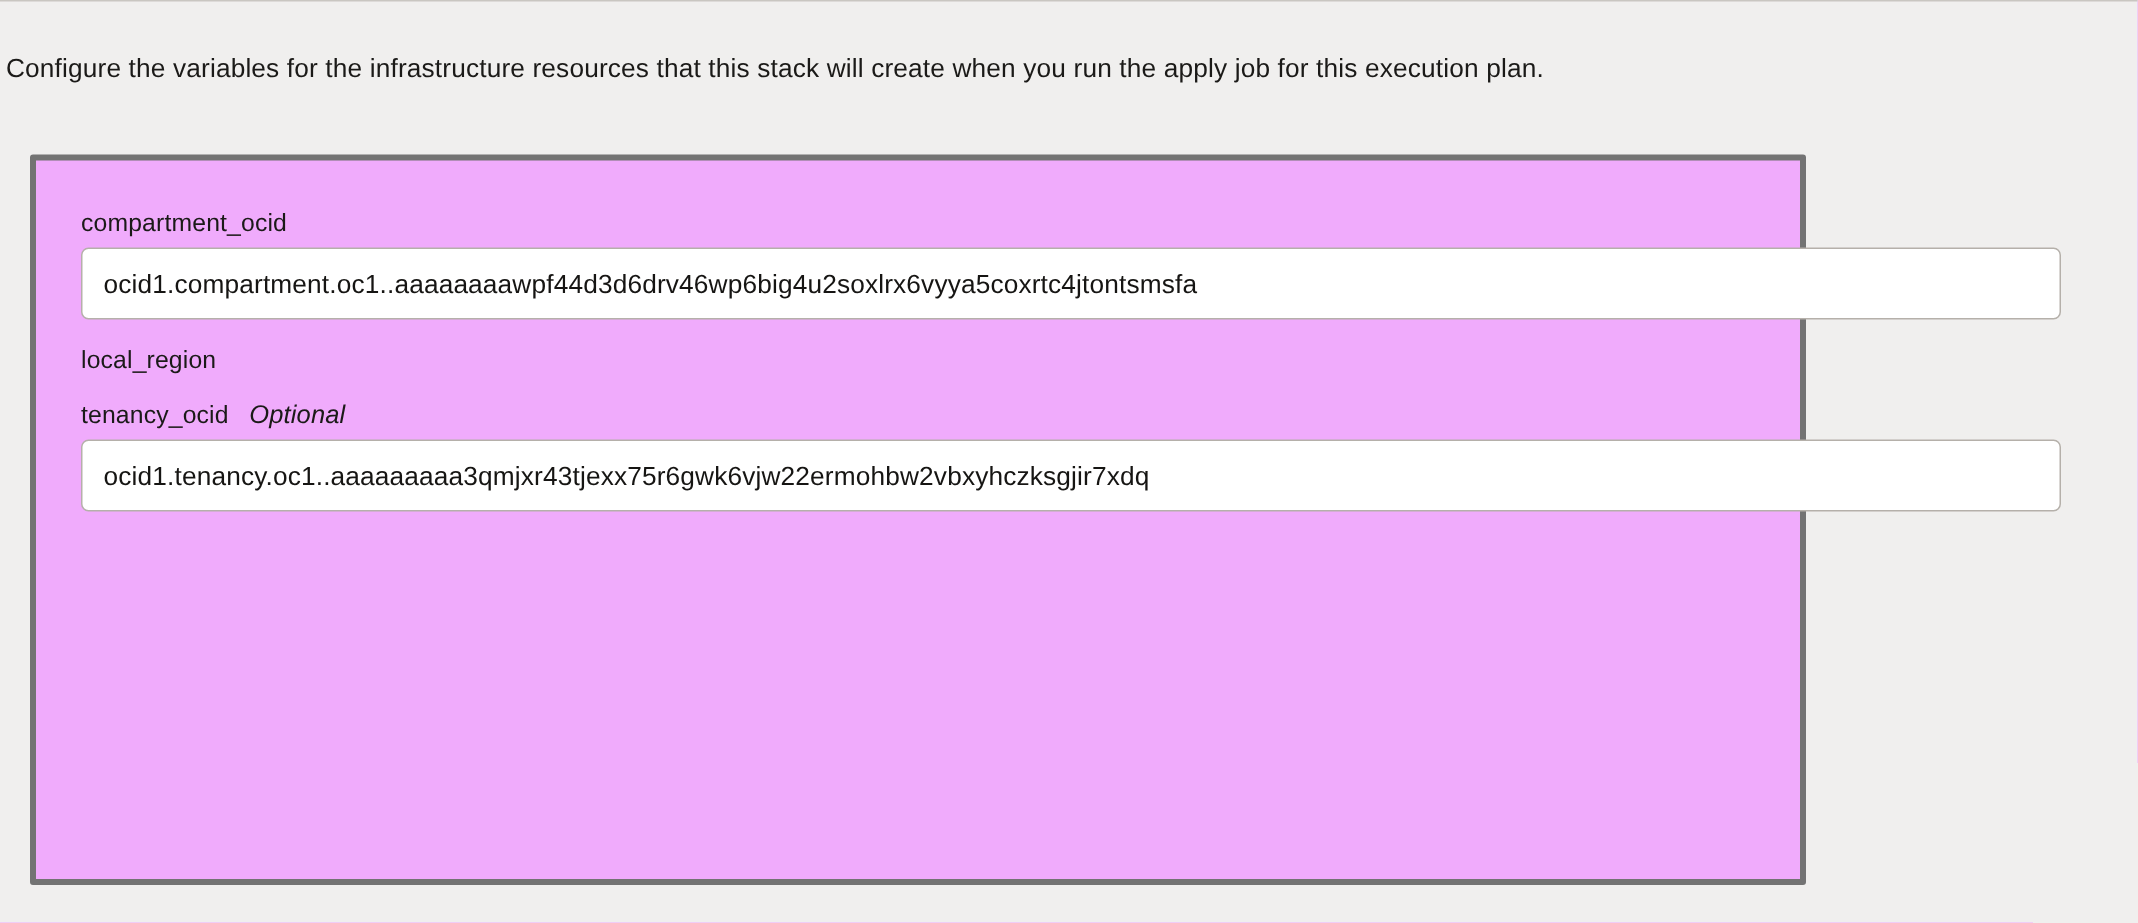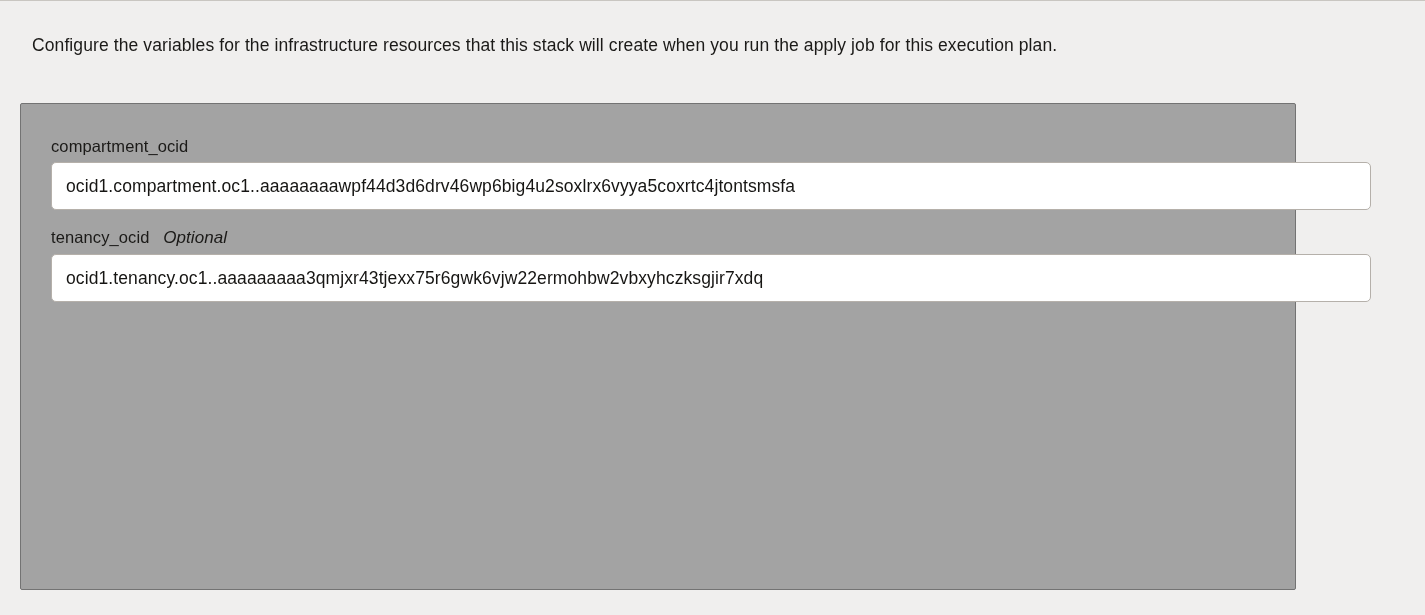--- a/index.html
+++ b/index.html
@@ -16,35 +16,35 @@
     box-sizing: border-box;
     border-top: 1px solid #c9c6c1;
   }
   .page {
     width: 100%;
     height: 100%;
     box-sizing: border-box;
   }
   .intro {
     margin: 0;
-    padding: 33px 0 0 32px;
+    padding: 33px 0 0 4px;
     font-size: 17.5px;
     line-height: 22px;
     color: #1b1a18;
     letter-spacing: 0.1px;
   }
   .card {
     position: absolute;
     left: 20px;
     top: 103px;
-    width: 1276px;
+    width: 1184px;
     height: 487px;
     box-sizing: border-box;
-    background: #a3a3a3;
-    border: 1px solid #737373;
+    background: #f0abfc;
+    border: 4px solid #737373;
     border-radius: 2px;
   }
   .fields {
     padding: 32px 30px 0 30px;
   }
   .field {
     margin-bottom: 17px;
   }
   .field:last-child {
     margin-bottom: 0;
@@ -97,20 +97,23 @@
     <div class="fields">
 
       <div class="field">
         <label class="field-label">
           <span>compartment_ocid</span>
         </label>
         <input class="field-input" type="text" value="ocid1.compartment.oc1..aaaaaaaawpf44d3d6drv46wp6big4u2soxlrx6vyya5coxrtc4jtontsmsfa" style="">
       </div>
 
       <div class="field">
+        <label class="field-label">
+          <span>local_region</span>
+        </label>
       </div>
 
 
       <div class="field">
         <label class="field-label">
           <span>tenancy_ocid</span>
           <span class="optional-tag">Optional</span>
         </label>
         <input class="field-input" type="text" value="ocid1.tenancy.oc1..aaaaaaaaa3qmjxr43tjexx75r6gwk6vjw22ermohbw2vbxyhczksgjir7xdq" style="">
       </div>

